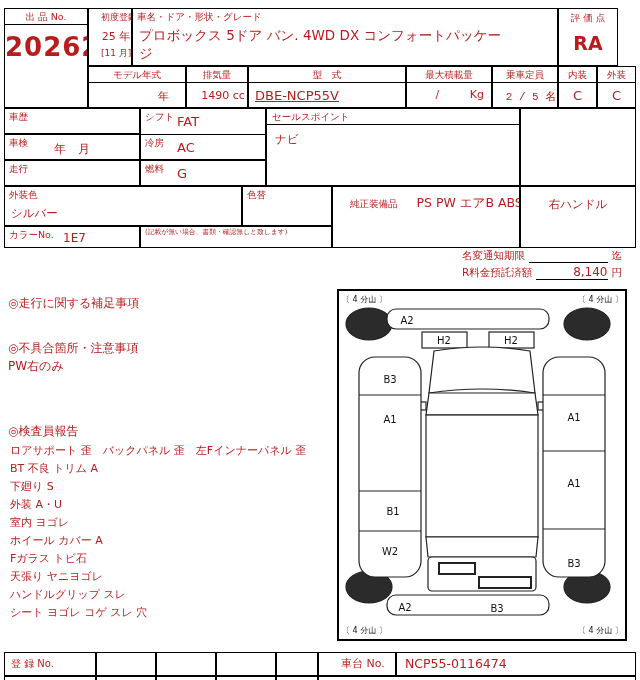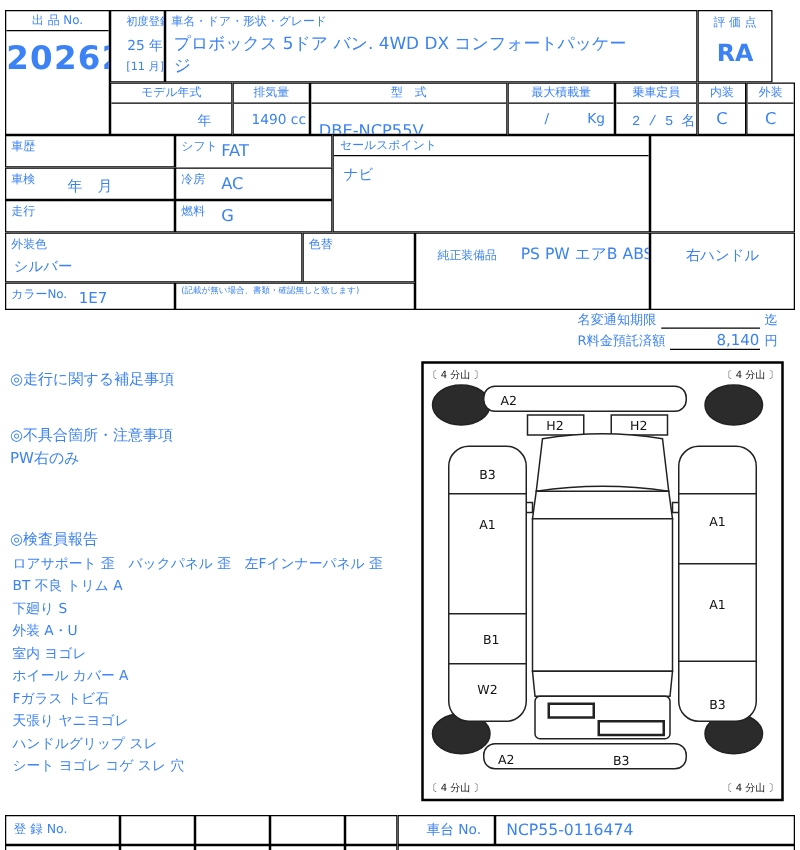--- a/index.html
+++ b/index.html
@@ -1,17 +1,17 @@
 <!DOCTYPE html>
 <html><head>
 <meta charset="utf-8">
 <style>
   html,body{margin:0;padding:0;background:#ddd;}
   .sheet{position:relative;width:640px;height:680px;background:#fff;overflow:hidden;
-         font-family:"DejaVu Sans","Liberation Sans",sans-serif;color:#3b82f6;}
+         font-family:"DejaVu Sans","Liberation Sans",sans-serif;color:#b91c1c;}
   .cell{position:absolute;box-sizing:border-box;border:1px solid #000;background:#fff;overflow:hidden;}
   .hdr{font-size:9.5px;line-height:15px;text-align:center;border-bottom:1px solid #000;white-space:nowrap;}
   .tl{position:absolute;top:2px;left:4px;font-size:9.5px;white-space:nowrap;}
   .abs{position:absolute;}
   .nb{white-space:nowrap;padding-left:12px;}
   svg text{font-family:"DejaVu Sans","Liberation Sans",sans-serif;}
 </style>
 </head>
 <body>
 
@@ -41,21 +41,21 @@
   <div class="cell" style="left:88px;top:66px;width:98px;height:42px;">
     <div class="hdr">モデル年式</div>
     <div style="font-size:11px;text-align:right;padding-right:16px;margin-top:6px;">年</div>
   </div>
   <div class="cell" style="left:186px;top:66px;width:62px;height:42px;">
     <div class="hdr">排気量</div>
     <div style="font-size:11px;text-align:center;margin-top:6px;" class="nb">1490 cc</div>
   </div>
   <div class="cell" style="left:248px;top:66px;width:158px;height:42px;">
     <div class="hdr">型　式</div>
-    <div style="font-size:13px;padding-left:6px;margin-top:15px;text-decoration:underline;" class="nb">DBE-NCP55V</div>
+    <div style="font-size:13px;padding-left:6px;margin-top:5px;text-decoration:underline;" class="nb">DBE-NCP55V</div>
   </div>
   <div class="cell" style="left:406px;top:66px;width:86px;height:42px;">
     <div class="hdr">最大積載量</div>
     <div style="position:relative;height:24px;">
       <span class="abs" style="left:34%;top:5px;font-size:11px;">/</span>
       <span class="abs" style="right:7px;top:5px;font-size:11px;">Kg</span>
     </div>
   </div>
   <div class="cell" style="left:492px;top:66px;width:66px;height:42px;">
     <div class="hdr">乗車定員</div>

